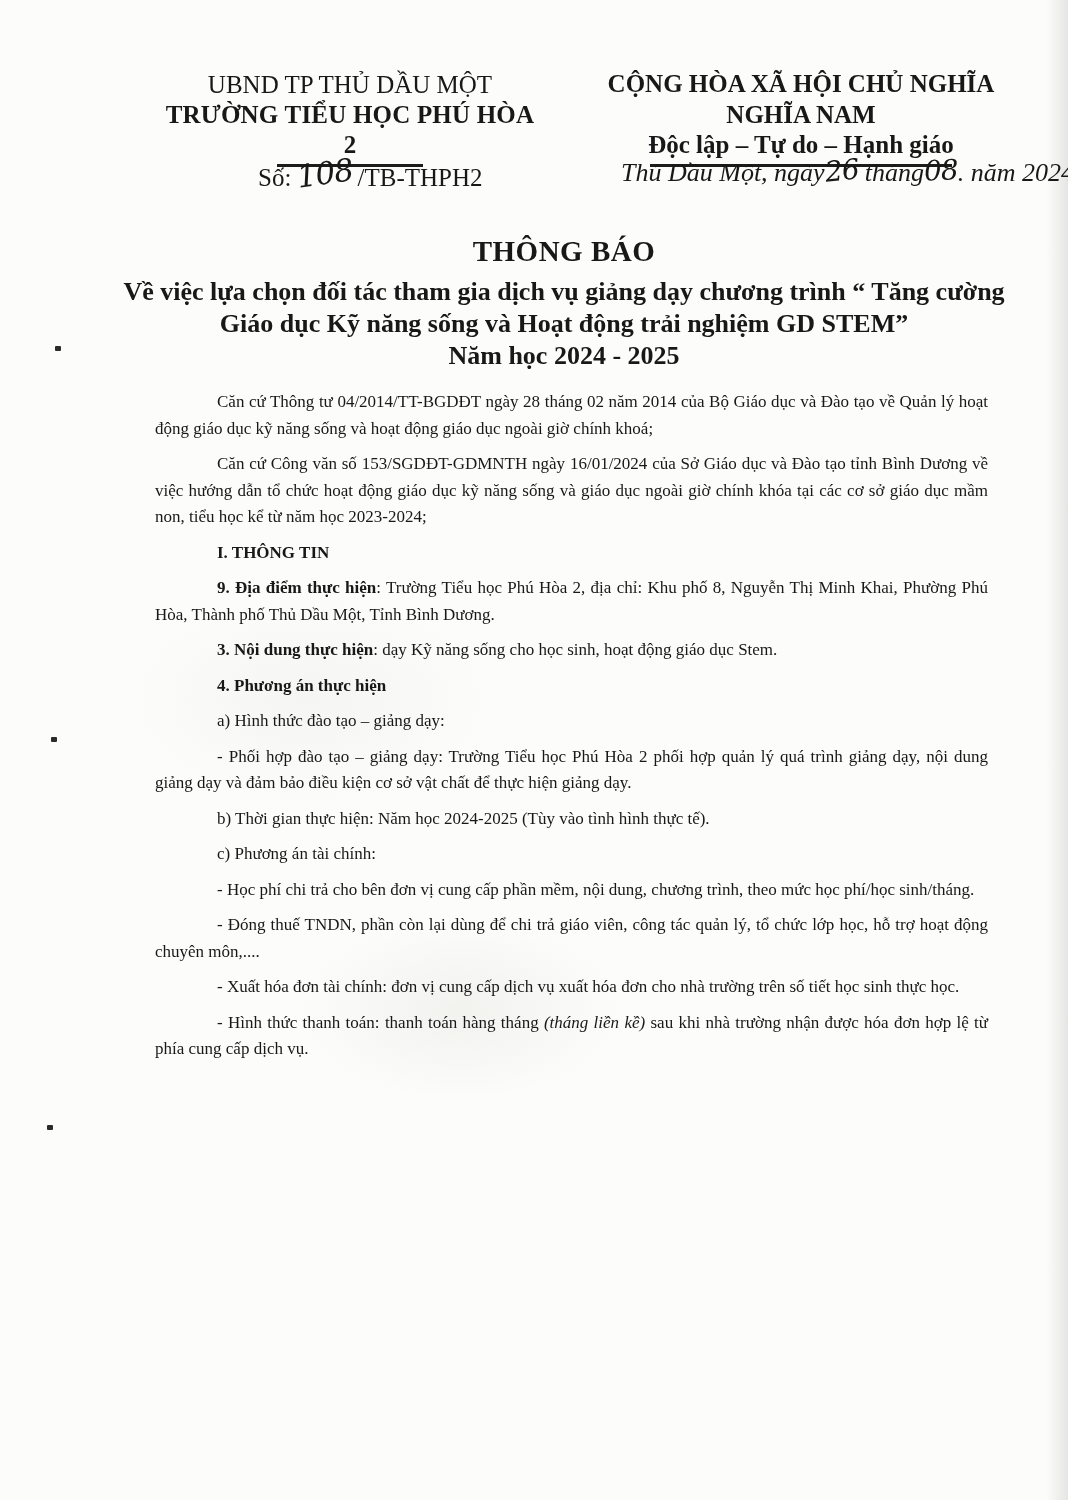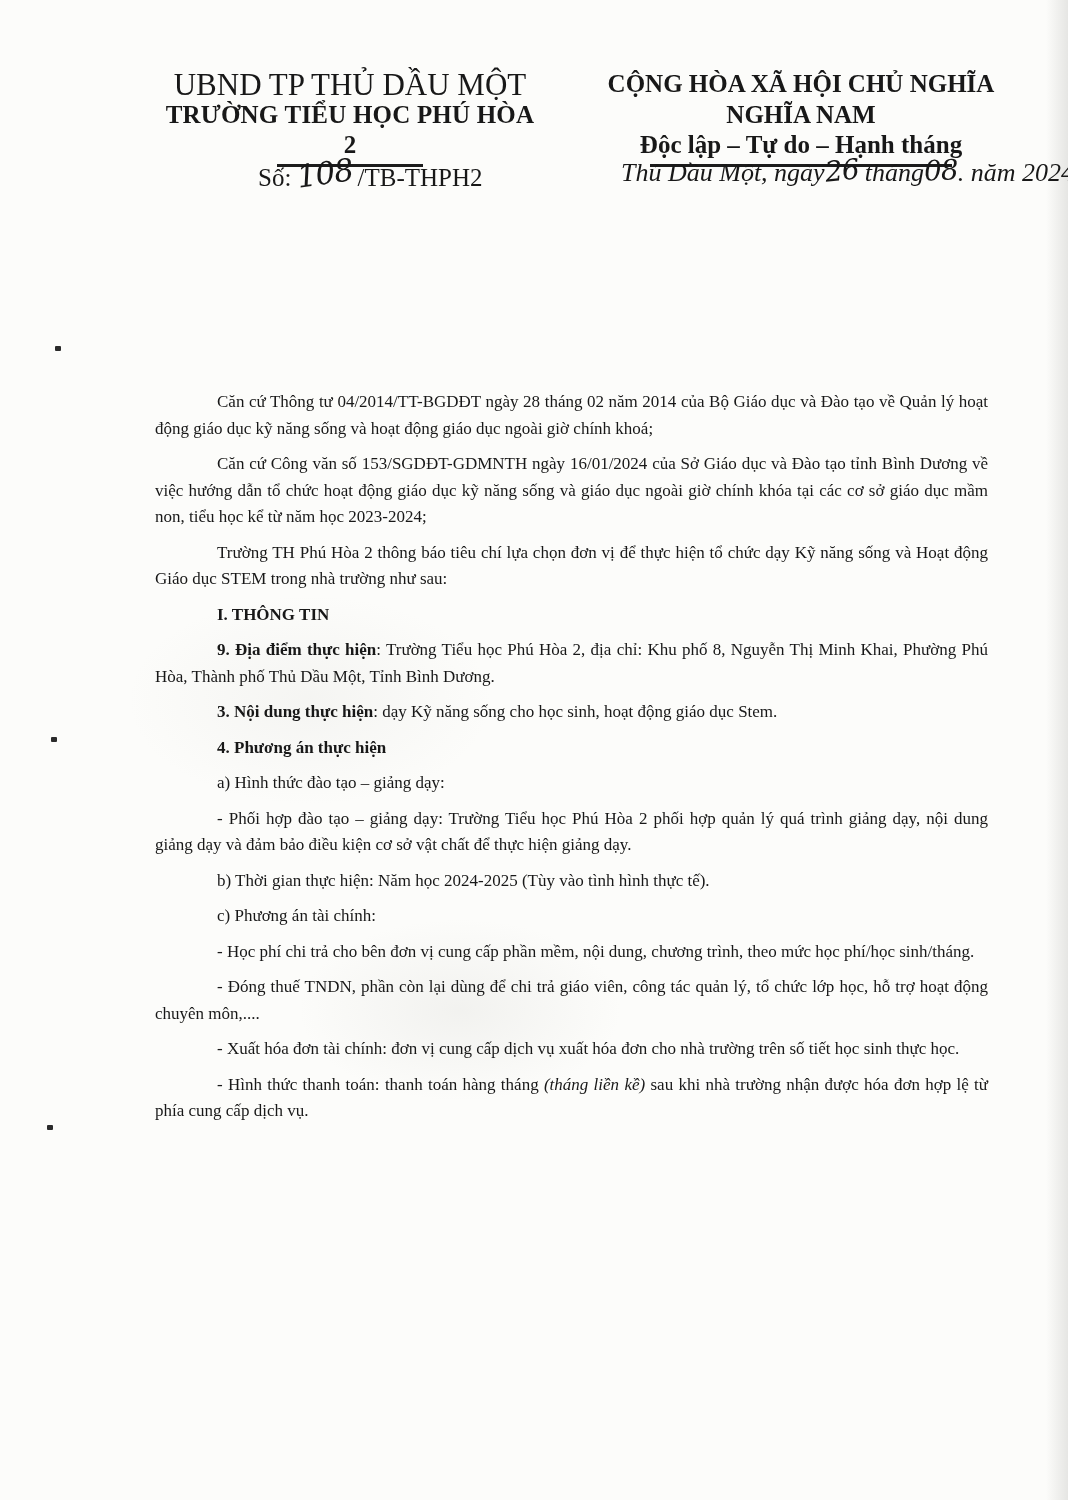--- a/index.html
+++ b/index.html
@@ -12,21 +12,21 @@
     background:
       radial-gradient(230px 130px at 460px 1010px, rgba(188,188,182,0.16), rgba(188,188,182,0) 70%),
       radial-gradient(260px 150px at 310px 700px, rgba(192,192,186,0.12), rgba(192,192,186,0) 70%),
       linear-gradient(to right, rgba(0,0,0,0) calc(100% - 22px), rgba(150,150,147,0.22)),
       #fcfcfa;
     overflow:hidden;
   }
   
   .hdr-left{position:absolute;top:70px;left:158px;width:384px;text-align:center;}
   .hdr-right{position:absolute;top:68px;left:572px;width:458px;text-align:center;}
-  .h-org{font-size:31px;line-height:30px;}
+  .h-org{font-size:25px;line-height:30px;}
   .h-school{font-size:25px;line-height:30px;font-weight:bold;letter-spacing:.2px;}
   .h-nation{font-size:25px;line-height:31px;font-weight:bold;}
   .h-motto{font-size:25px;line-height:30px;font-weight:bold;}
   .rule{height:3px;background:#1c1c1c;margin:4px auto 0;}
   .rule-left{width:146px;}
   .rule-right{width:302px;}
   .so-line{position:absolute;top:157px;left:258px;font-size:25px;white-space:nowrap;}
   .date-line{position:absolute;top:155px;left:621px;font-size:26px;font-style:italic;white-space:nowrap;}
   .hw{display:inline-block;font-family:"DejaVu Serif",serif;font-style:italic;letter-spacing:-1px;}
   .hw-so{font-size:31px;transform:rotate(-8deg) translateY(-2px);margin:0 4px 0 6px;}
@@ -51,37 +51,41 @@
 <div class="page">
 
   <div class="hdr-left">
     <div class="h-org">UBND TP THỦ DẦU MỘT</div>
     <div class="h-school">TRƯỜNG TIỂU HỌC PHÚ HÒA 2</div>
     <div class="rule rule-left"></div>
   </div>
 
   <div class="hdr-right">
     <div class="h-nation">CỘNG HÒA XÃ HỘI CHỦ NGHĨA NGHĨA NAM</div>
-    <div class="h-motto">Độc lập – Tự do – Hạnh tháng</div>
+    <div class="h-motto">Độc lập – Tự do – Hạnh giáo</div>
     <div class="rule rule-right"></div>
   </div>
 
   <div class="so-line">
     <span>Số:</span><span class="hw hw-so">108</span><span>/TB-THPH2</span>
   </div>
 
   <div class="date-line">
     <span>Thủ Dầu Một, ngày</span><span class="hw hw-day">26</span><span> tháng</span><span class="hw hw-month">08</span><span>. năm 2024</span>
   </div>
 
+  <div class="title-block">
+    <div class="doc-title">THÔNG BÁO</div>
+    <div class="doc-subtitle">Về việc lựa chọn đối tác tham gia dịch vụ giảng dạy chương trình “ Tăng cường Giáo dục Kỹ năng sống và Hoạt động trải nghiệm GD STEM”</div>
+    <div class="doc-year">Năm học 2024 - 2025</div>
+  </div>
 
   <div class="doc-body">
       <p class="para"><span>Căn cứ Thông tư 04/2014/TT-BGDĐT ngày 28 tháng 02 năm 2014 của Bộ Giáo dục và Đào tạo về Quản lý hoạt động giáo dục kỹ năng sống và hoạt động giáo dục ngoài giờ chính khoá;</span></p>
       <p class="para"><span>Căn cứ Công văn số 153/SGDĐT-GDMNTH ngày 16/01/2024 của Sở Giáo dục và Đào tạo tỉnh Bình Dương về việc hướng dẫn tổ chức hoạt động giáo dục kỹ năng sống và giáo dục ngoài giờ chính khóa tại các cơ sở giáo dục mầm non, tiểu học kể từ năm học 2023-2024;</span></p>
-      <p class="para"><span>Trường TH Phú Hòa 2 thông báo tiêu chí lựa chọn đơn vị để thực hiện tổ chức dạy Kỹ năng sống và Hoạt động Giáo dục STEM trong nhà trường như sau:</span></p>
       <p class="para"><span class="b">I. THÔNG TIN</span></p>
       <p class="para"><span class="b">9. Địa điểm thực hiện</span><span>: Trường Tiểu học Phú Hòa 2, địa chỉ: Khu phố 8, Nguyễn Thị Minh Khai, Phường Phú Hòa, Thành phố Thủ Dầu Một, Tỉnh Bình Dương.</span></p>
       <p class="para"><span class="b">3. Nội dung thực hiện</span><span>: dạy Kỹ năng sống cho học sinh, hoạt động giáo dục Stem.</span></p>
       <p class="para"><span class="b">4. Phương án thực hiện</span></p>
       <p class="para"><span>a) Hình thức đào tạo – giảng dạy:</span></p>
       <p class="para"><span>- Phối hợp đào tạo – giảng dạy: Trường Tiểu học Phú Hòa 2 phối hợp quản lý quá trình giảng dạy, nội dung giảng dạy và đảm bảo điều kiện cơ sở vật chất để thực hiện giảng dạy.</span></p>
       <p class="para"><span>b) Thời gian thực hiện: Năm học 2024-2025 (Tùy vào tình hình thực tế).</span></p>
       <p class="para"><span>c) Phương án tài chính:</span></p>
       <p class="para"><span>- Học phí chi trả cho bên đơn vị cung cấp phần mềm, nội dung, chương trình, theo mức học phí/học sinh/tháng.</span></p>
       <p class="para"><span>- Đóng thuế TNDN, phần còn lại dùng để chi trả giáo viên, công tác quản lý, tổ chức lớp học, hỗ trợ hoạt động chuyên môn,....</span></p>

